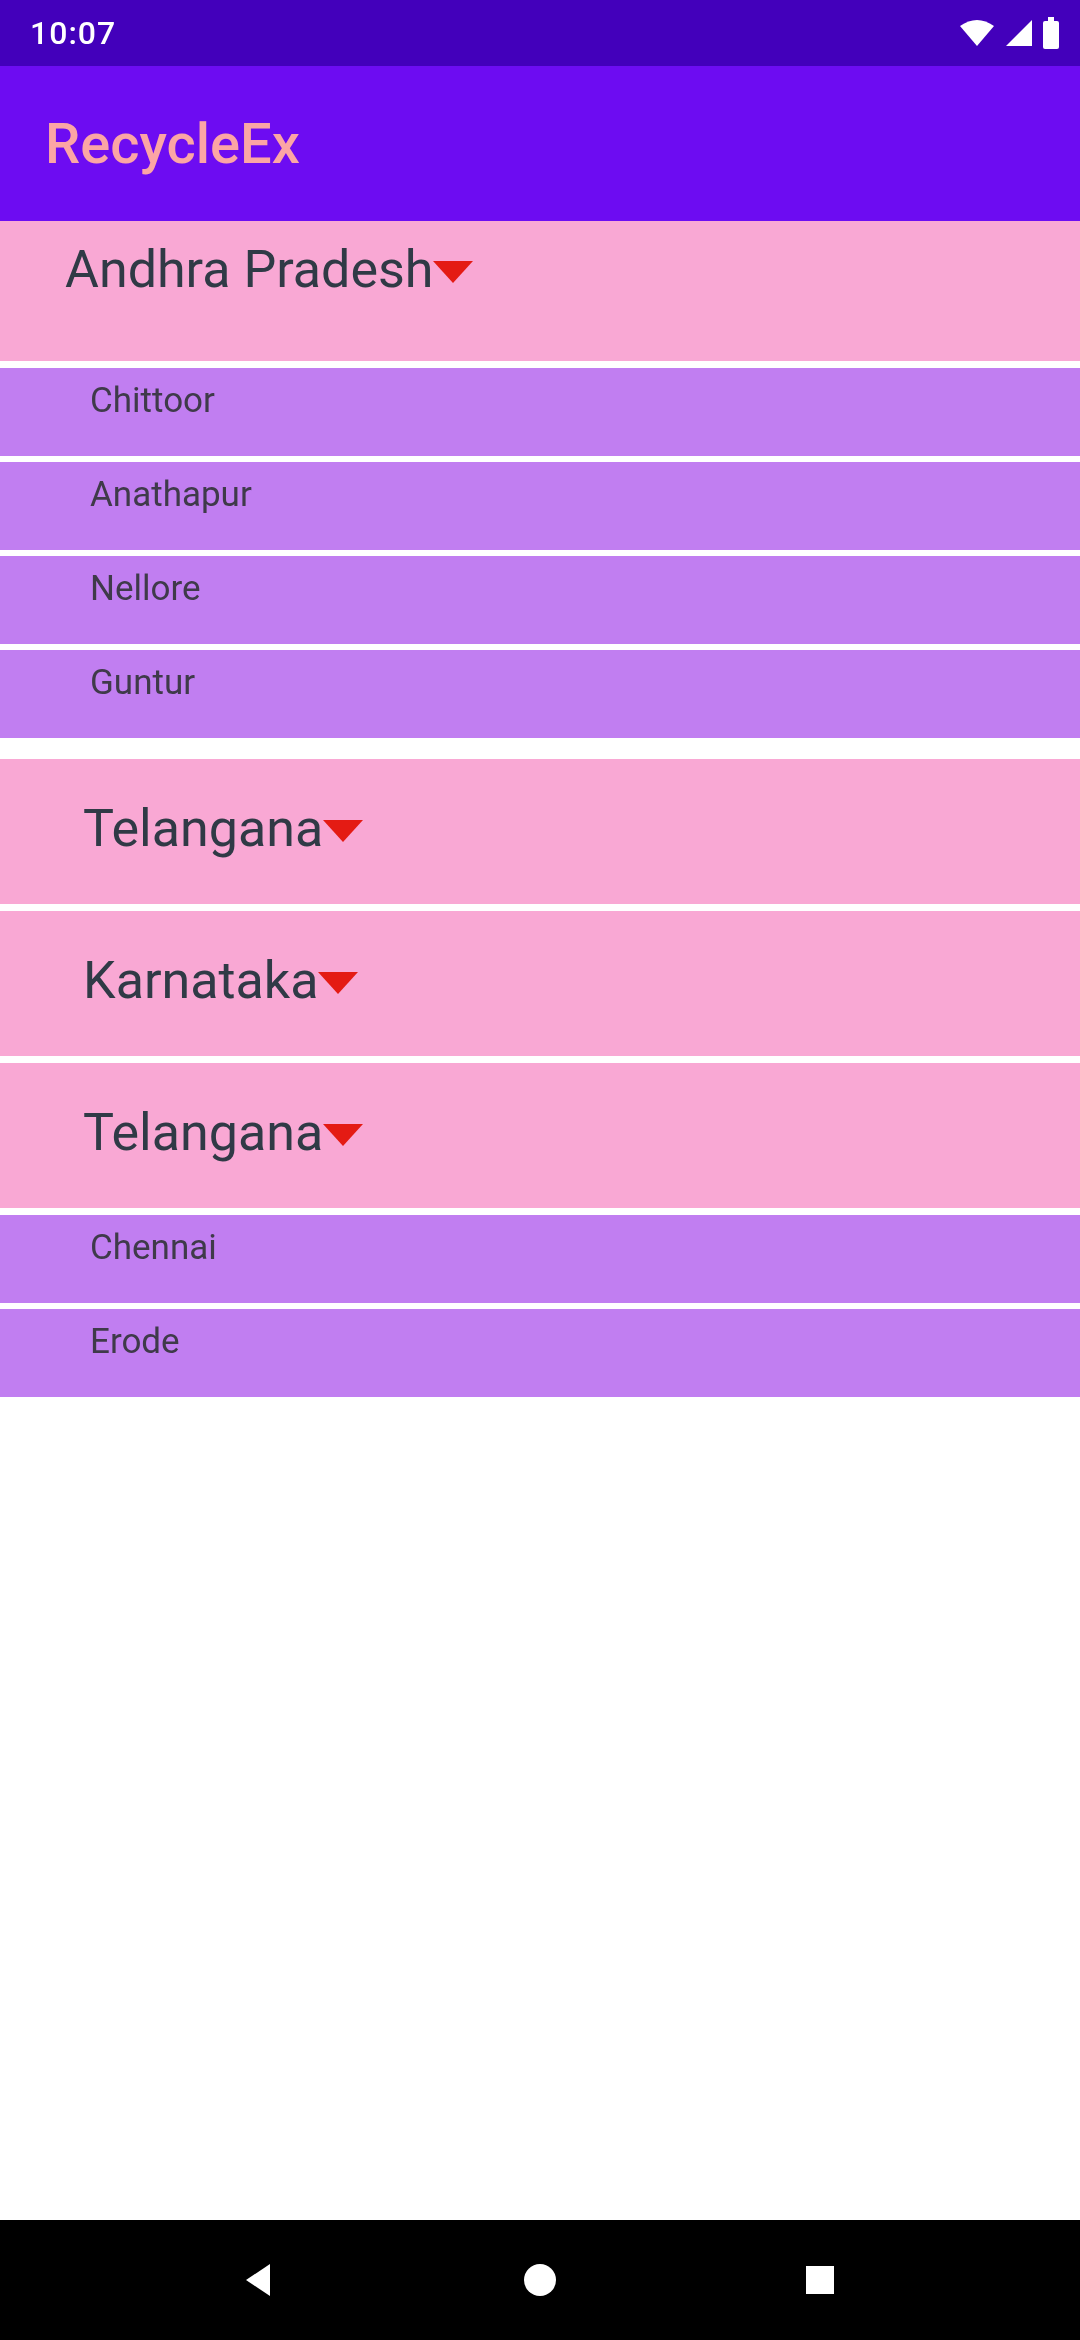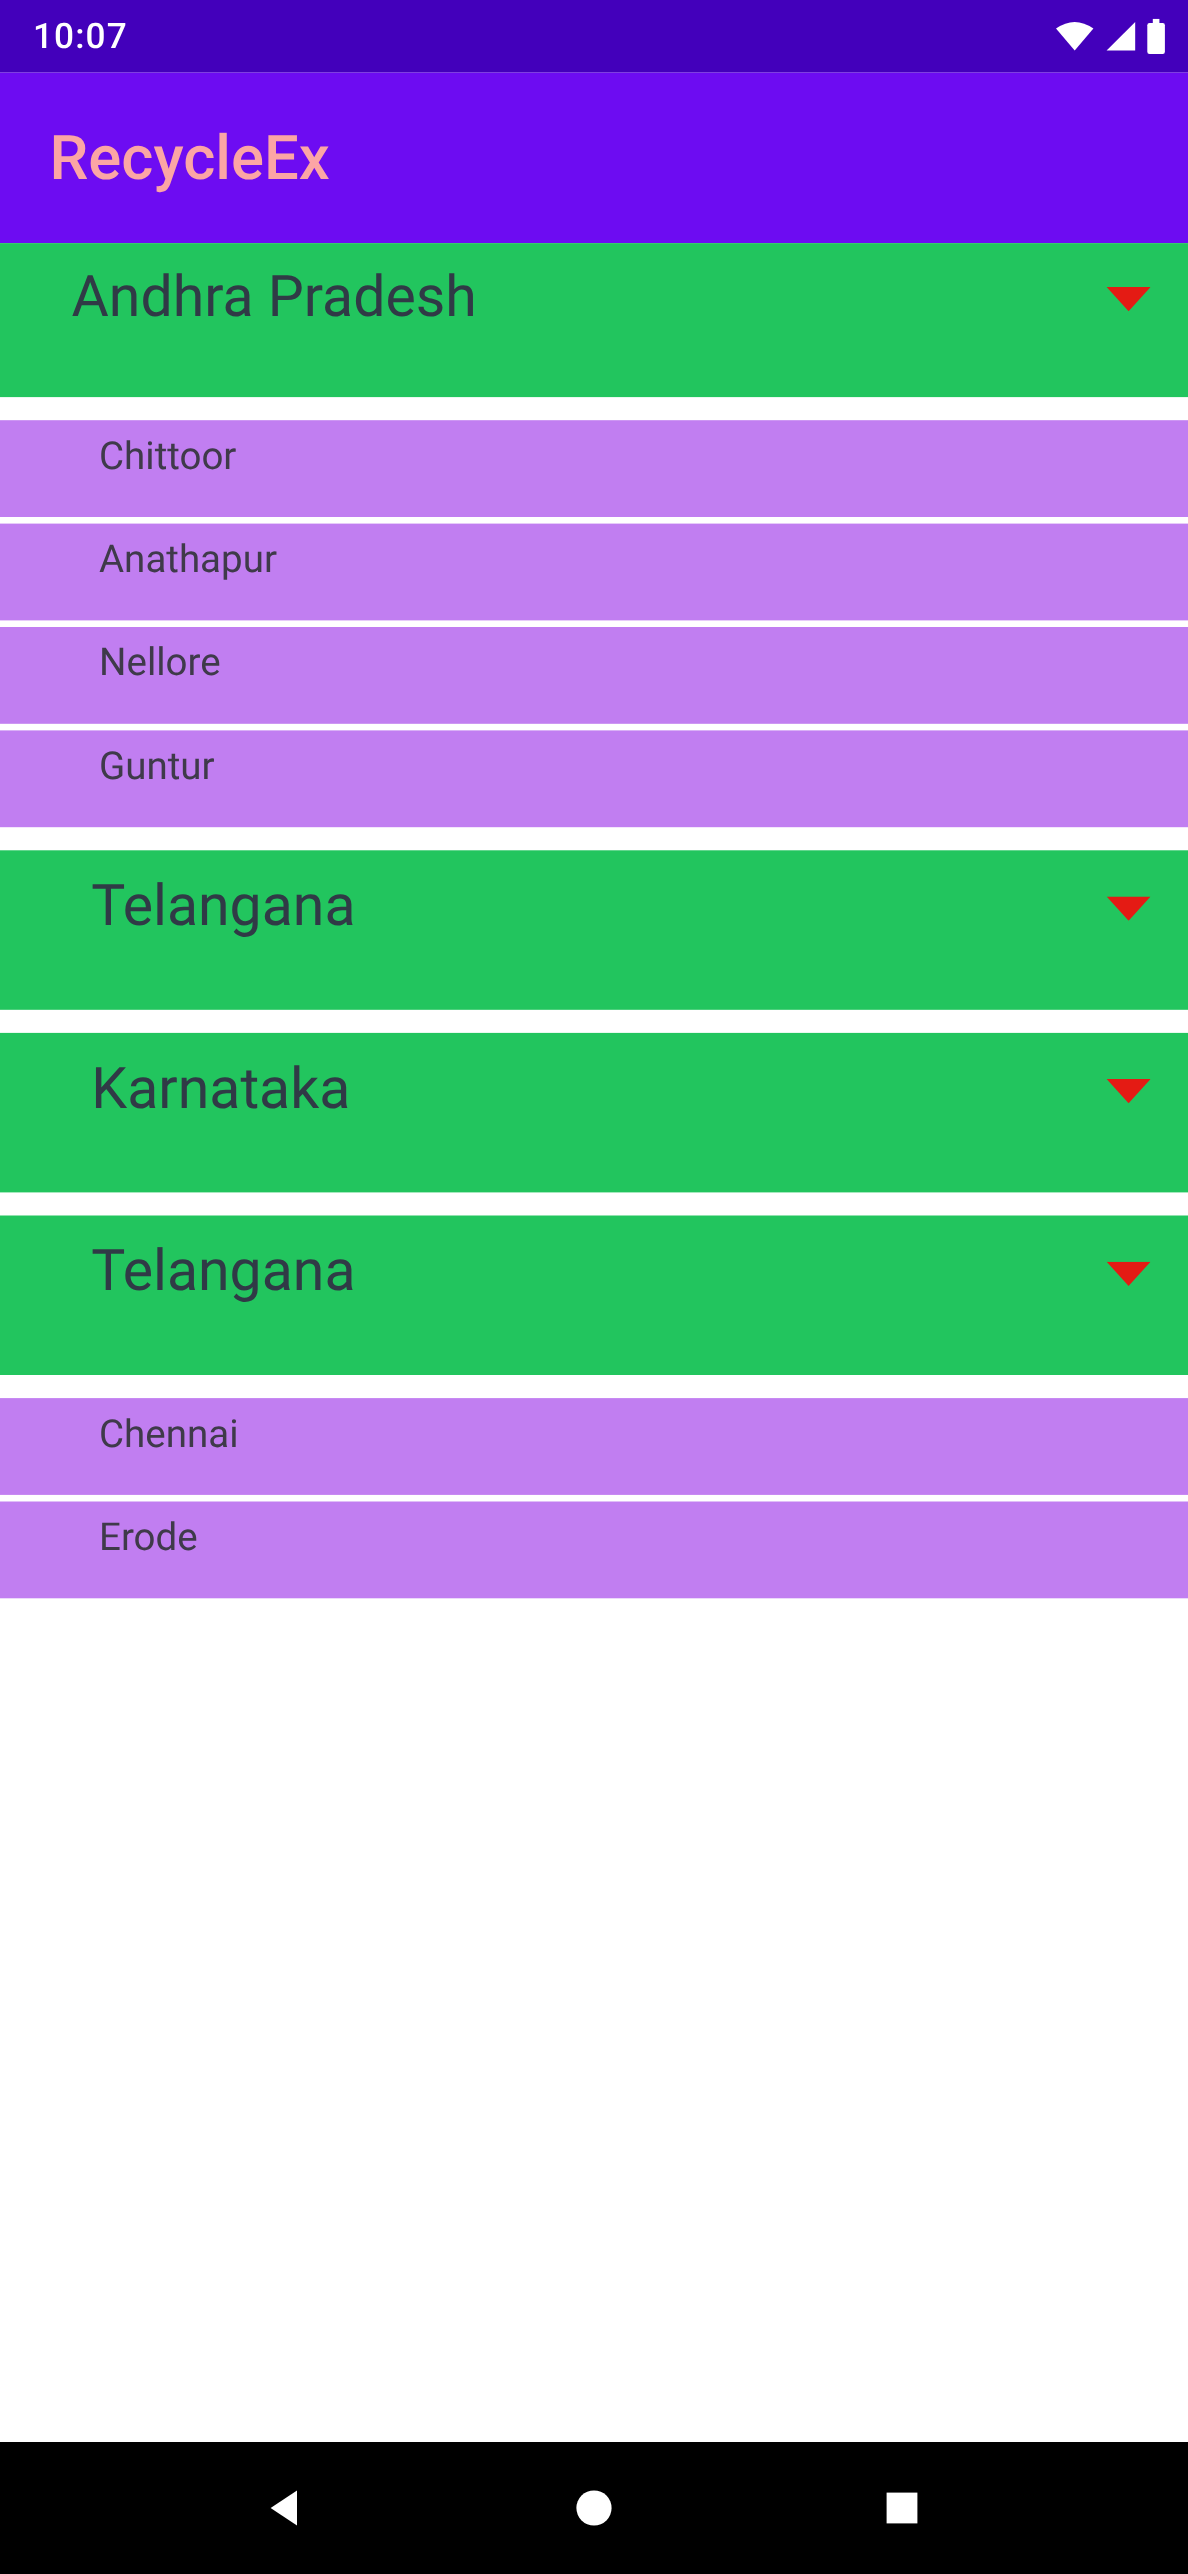--- a/index.html
+++ b/index.html
@@ -48,34 +48,33 @@
     color: #fca5a5;
     font-size: 56px;
     font-weight: 500;
   }
   .content {
     background: #ffffff;
     height: calc(2340px - 66px - 155px - 120px);
     overflow: hidden;
   }
   .group-header {
-    background: #22c55e;
+    background: #f9a8d4;
     display: flex;
     align-items: flex-start;
-    justify-content: space-between;
     padding: 22px 34px 0 65px;
-    margin-bottom: 21px;
+    margin-bottom: 7px;
   }
   .group-header.first {
     height: 140px;
     padding-top: 18px;
   }
   .group-header.mid {
     height: 145px;
-    padding-top: 20px;
+    padding-top: 39px;
     padding-left: 83px;
   }
   .group-title {
     font-size: 52px;
     font-weight: 400;
     color: #303a46;
   }
   .chevron {
     margin-top: 22px;
   }

